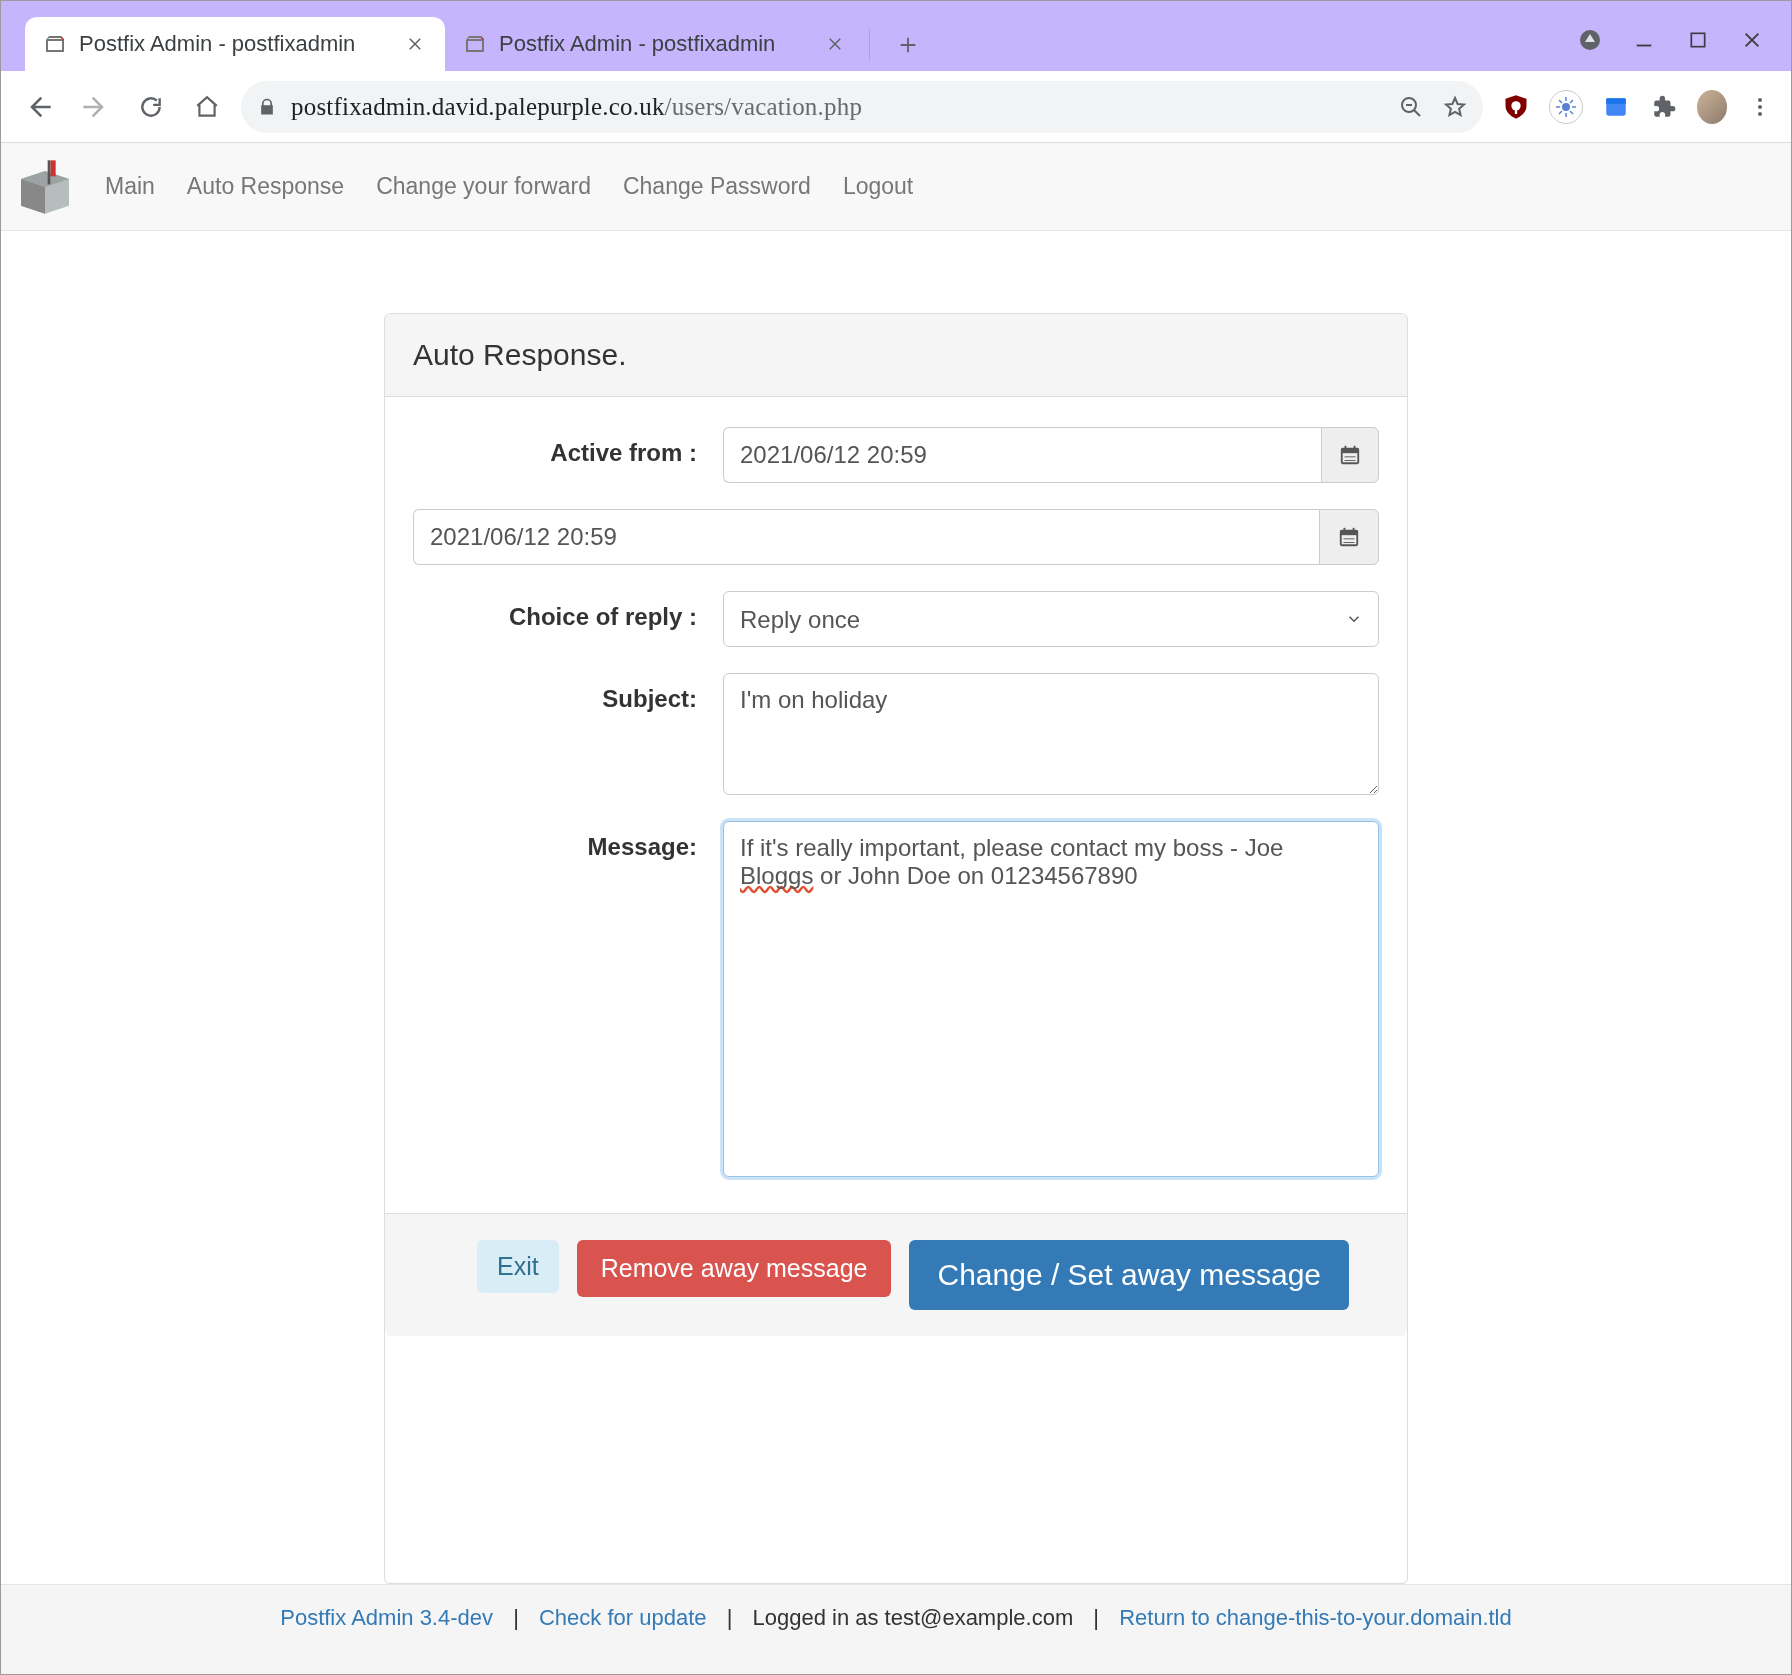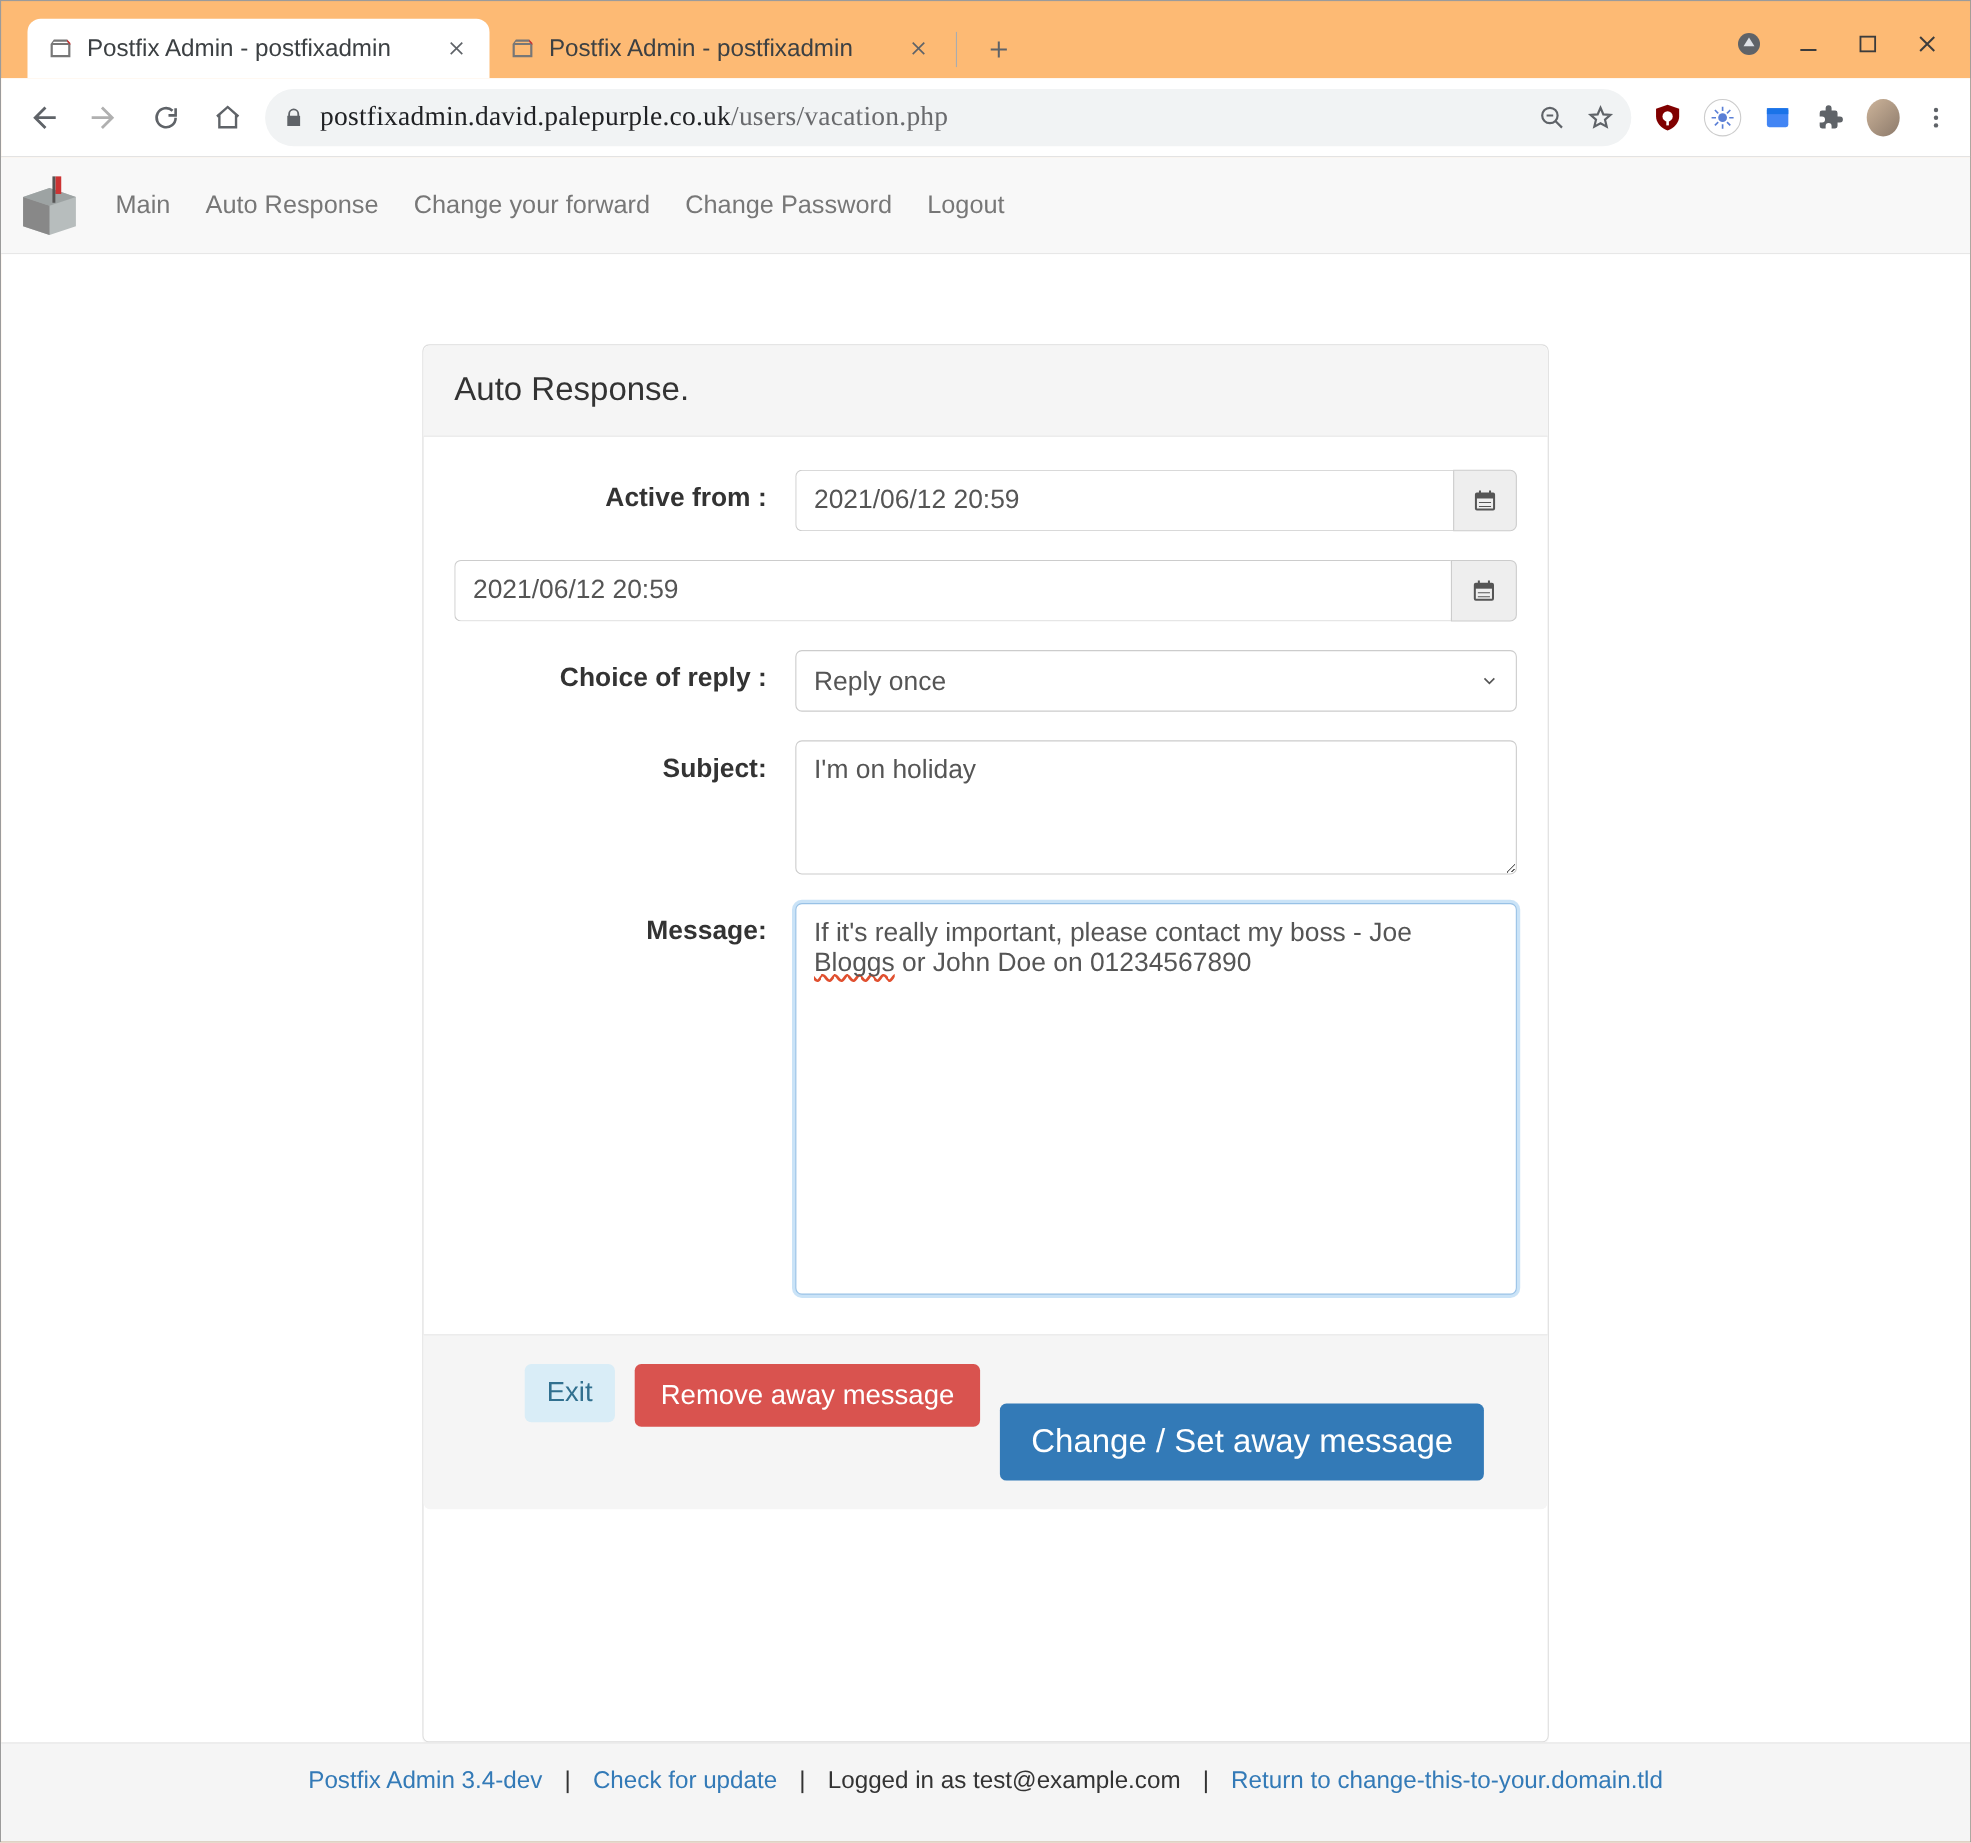--- a/index.html
+++ b/index.html
@@ -1,20 +1,20 @@
 <!DOCTYPE html>
 <html><head>
 <meta charset="utf-8">
 <style>
   * { box-sizing: border-box; margin: 0; padding: 0; }
   html, body { width: 1792px; height: 1675px; font-family: "Segoe UI", "Helvetica Neue", Arial, sans-serif; background: #fff; }
   body { transform-origin: top left; }
 
   
-  .browser-chrome { background: #fdba74; border: 1px solid #9b9b9b; width: 100%; height: 100%; display: flex; flex-direction: column; }
+  .browser-chrome { background: #c4b5fd; border: 1px solid #9b9b9b; width: 100%; height: 100%; display: flex; flex-direction: column; }
   .titlebar { display: flex; align-items: flex-end; height: 70px; padding: 0 12px 0 24px; }
   .tabs { display: flex; align-items: flex-end; gap: 0; flex: 1; height: 100%; }
   .tab { display: flex; align-items: center; gap: 12px; padding: 0 18px; height: 54px; width: 420px; border-radius: 12px 12px 0 0; font-size: 22px; color: #3c4043; }
   .tab.active { background: #fff; }
   .tab .favicon { width: 24px; height: 24px; flex-shrink: 0; }
   .tab .label { white-space: nowrap; overflow: hidden; text-overflow: ellipsis; flex: 1; }
   .tab .close { width: 24px; height: 24px; display: flex; align-items: center; justify-content: center; color: #5f6368; flex-shrink: 0; }
   .tab-sep { width: 1px; height: 32px; background: #a9acb0; margin: 0 4px 10px 4px; }
   .newtab { width: 44px; height: 44px; display: flex; align-items: center; justify-content: center; margin: 0 0 4px 12px; color: #5f6368; }
   .win-controls { display: flex; gap: 28px; align-items: center; padding: 0 14px 18px 14px; }
@@ -57,21 +57,21 @@
   .select-wrap .caret { position: absolute; right: 16px; top: 50%; transform: translateY(-50%); pointer-events: none; color: #555; }
   .textarea { resize: both; }
   .textarea.subject { height: 122px; }
   .textarea.message { height: 356px; border-color: #98c1e6; box-shadow: 0 0 0 3px rgba(102,175,233,.35); outline: none; }
   .spellerr { text-decoration: underline wavy #e05030; text-decoration-skip-ink: none; }
 
   .panel-footer { background: #f5f5f5; border-top: 1px solid #ddd; border-radius: 0 0 6px 6px; padding: 26px 28px; display: flex; gap: 18px; align-items: flex-start; justify-content: flex-start; padding-left: 92px; }
   .btn { border: none; border-radius: 6px; font-size: 25px; padding: 14px 24px; cursor: pointer; }
   .btn-exit { background: #d9edf7; color: #31708f; padding: 12px 20px; }
   .btn-remove { background: #d9534f; color: #fff; }
-  .btn-primary { background: #337ab7; color: #fff; font-size: 30px; padding: 18px 28px; margin-top: 36px; }
+  .btn-primary { background: #337ab7; color: #fff; font-size: 30px; padding: 18px 28px; }
 
   .footer { background: #f5f5f5; border-top: 1px solid #e5e5e5; padding: 20px 0 43px 0; text-align: center; font-size: 22px; color: #333; }
   .footer a { color: #337ab7; text-decoration: none; }
   .footer .sep { margin: 0 14px; color: #333; }
 
   svg { display: block; }
 </style>
 </head>
 <body>
 

